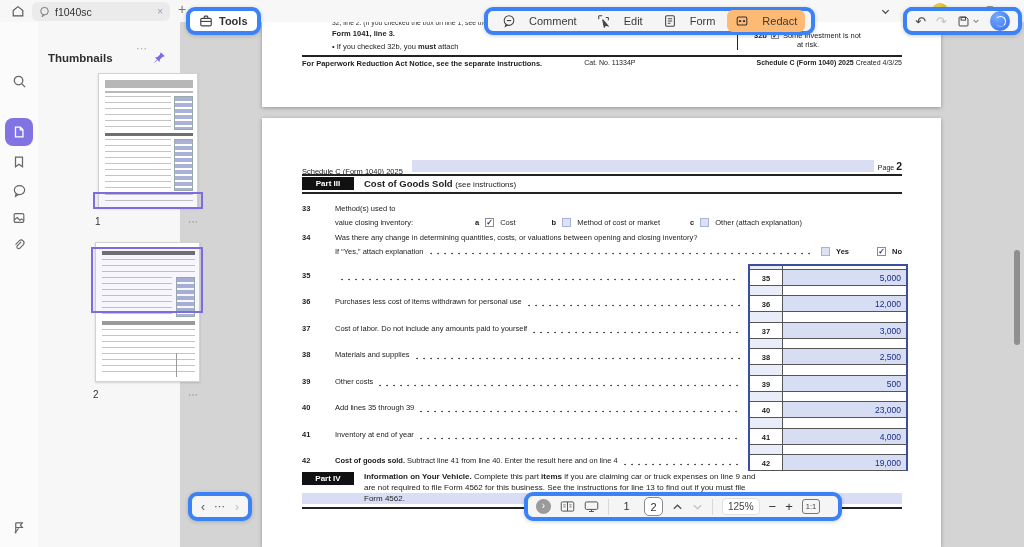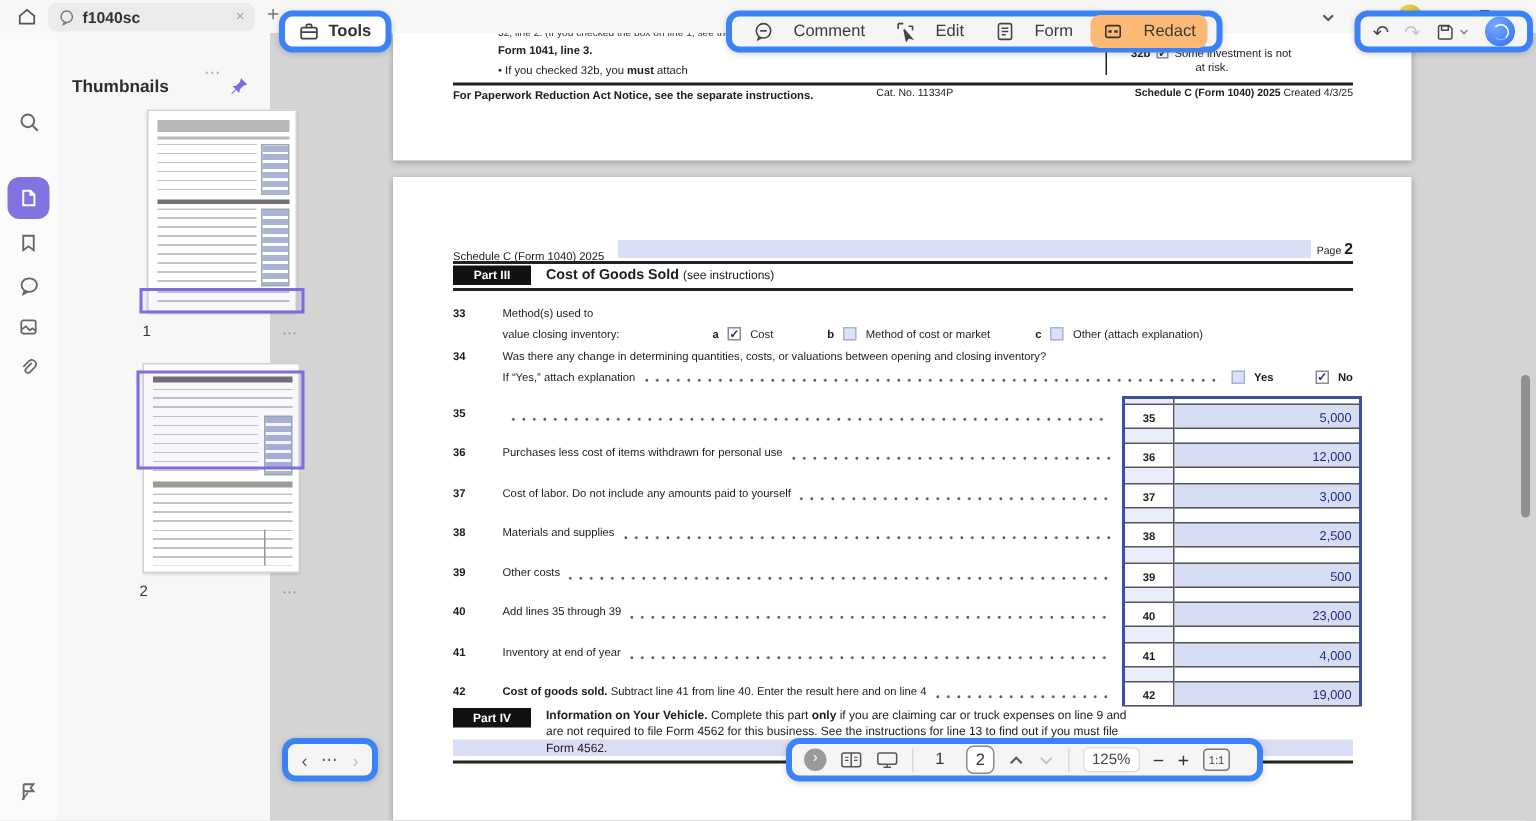--- a/index.html
+++ b/index.html
@@ -4,21 +4,21 @@
 <style>
   * { margin:0; padding:0; box-sizing:border-box; }
   html,body { width:1024px; height:547px; overflow:hidden; }
   body { font-family:"Liberation Sans", sans-serif; background:#d4d4d4; }
   #app { position:relative; width:1024px; height:547px; overflow:hidden; }
 
   
   .titlebar { position:absolute; left:0; top:0; width:1024px; height:22px; background:#f7f7f7; z-index:60; }
   .tb-home { position:absolute; left:8px; top:2px; width:20px; height:18px; display:flex; align-items:center; justify-content:center; color:#555; }
   .tab { position:absolute; left:32px; top:2px; width:138px; height:19px; background:#ebebeb; border-radius:6px; display:flex; align-items:center; padding:0 7px; gap:5px; color:#444; }
-  .tab-title { font-size:10.5px; color:#333; flex:1;font-weight:bold; }
+  .tab-title { font-size:10.5px; color:#333; flex:1; }
   .tab-close { font-size:10px; color:#9b95d8; cursor:default; }
   .tb-add { position:absolute; left:178px; top:1px; font-size:14px; color:#777; }
   .tb-right { position:absolute; right:6px; top:0; height:22px; display:flex; align-items:center; gap:14px; color:#555; }
   .winbtn { font-size:12px; color:#333; line-height:22px; }
   .avatar { width:16px; height:16px; border-radius:50%; background:radial-gradient(circle at 35% 30%, #f2d64a, #c9a42b); position:relative; overflow:hidden; }
   .avatar::after { content:""; position:absolute; left:3px; top:6px; width:11px; height:8px; background:#3a3320; border-radius:60% 40% 50% 50%; }
 
   
   .rail { position:absolute; left:0; top:22px; width:38px; height:525px; background:#fbfbfb; z-index:50; }
   .rail-ic { position:absolute; left:10px; width:18px; height:18px; color:#6b6b6b; display:flex; align-items:center; justify-content:center; }
@@ -386,21 +386,21 @@
       <div class="lbl-row" style="top:334px">
           <span class="fnum">42</span>
           <b>Cost of goods sold.</b>
           <span>&nbsp;</span>
           <span>Subtract line 41 from line 40. Enter the result here and on line 4</span>
           <span class="leader"></span>
         </div>
 
       <div class="part-badge" style="left:40px;top:354px">Part IV</div>
       <div class="p4-strip"></div>
-      <div class="p4-text" style="top:354px"><b>Information on Your Vehicle.</b><span> Complete this part </span><b>only</b><span> if you are claiming car or truck expenses on line 9 and</span></div>
+      <div class="p4-text" style="top:354px"><b>Information on Your Vehicle.</b><span> Complete this part </span><b>items</b><span> if you are claiming car or truck expenses on line 9 and</span></div>
       <div class="p4-text" style="top:365px"><span>are not required to file Form 4562 for this business. See the instructions for line 13 to find out if you must file</span></div>
       <div class="p4-text" style="top:376px"><span>Form 4562.</span></div>
       <div class="rule" style="left:40px;top:389px;width:600px;height:2px"></div>
 
     </div>
   </div>
 
   <div class="pill tools-btn">
     <svg width="14" height="14" viewBox="0 0 16 16" fill="none" stroke="#444" stroke-width="1.3">
         <rect x="2" y="5" width="12" height="8.5" rx="1.5"></rect>

